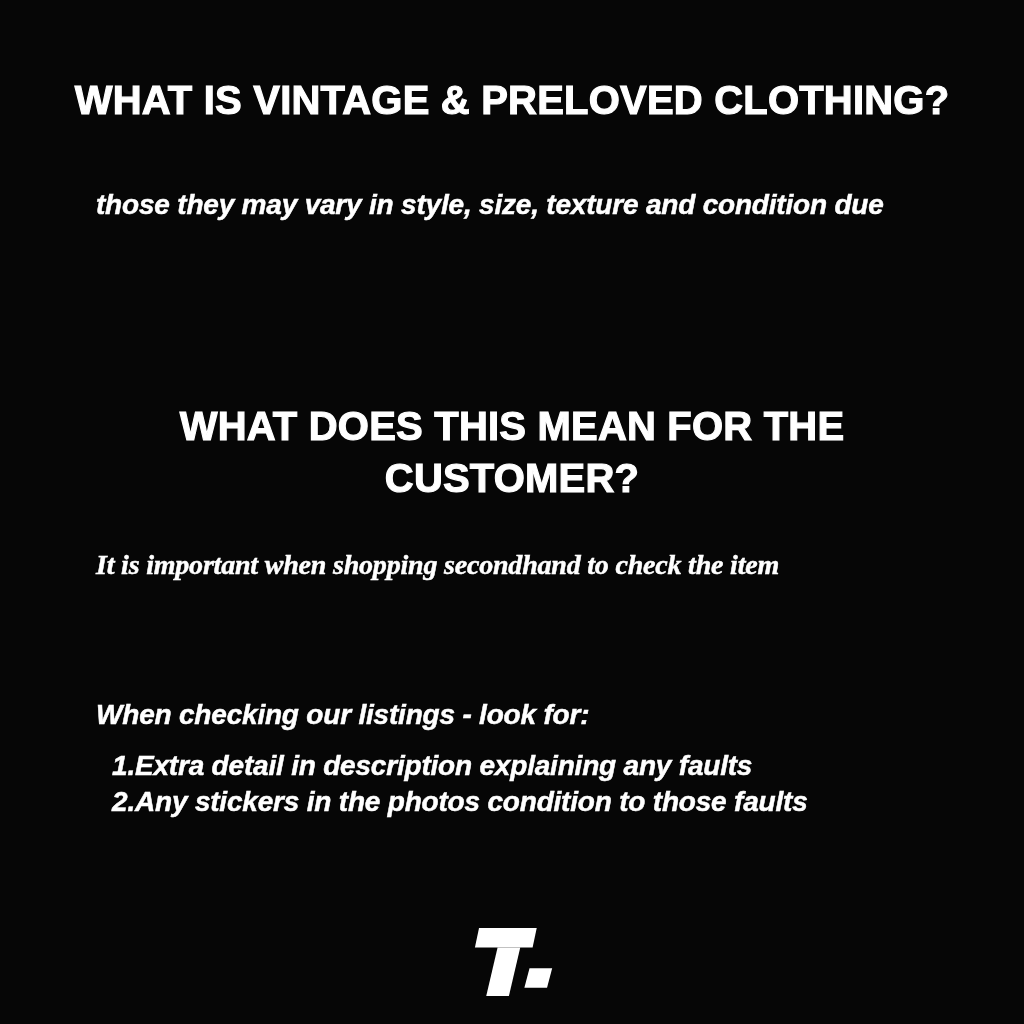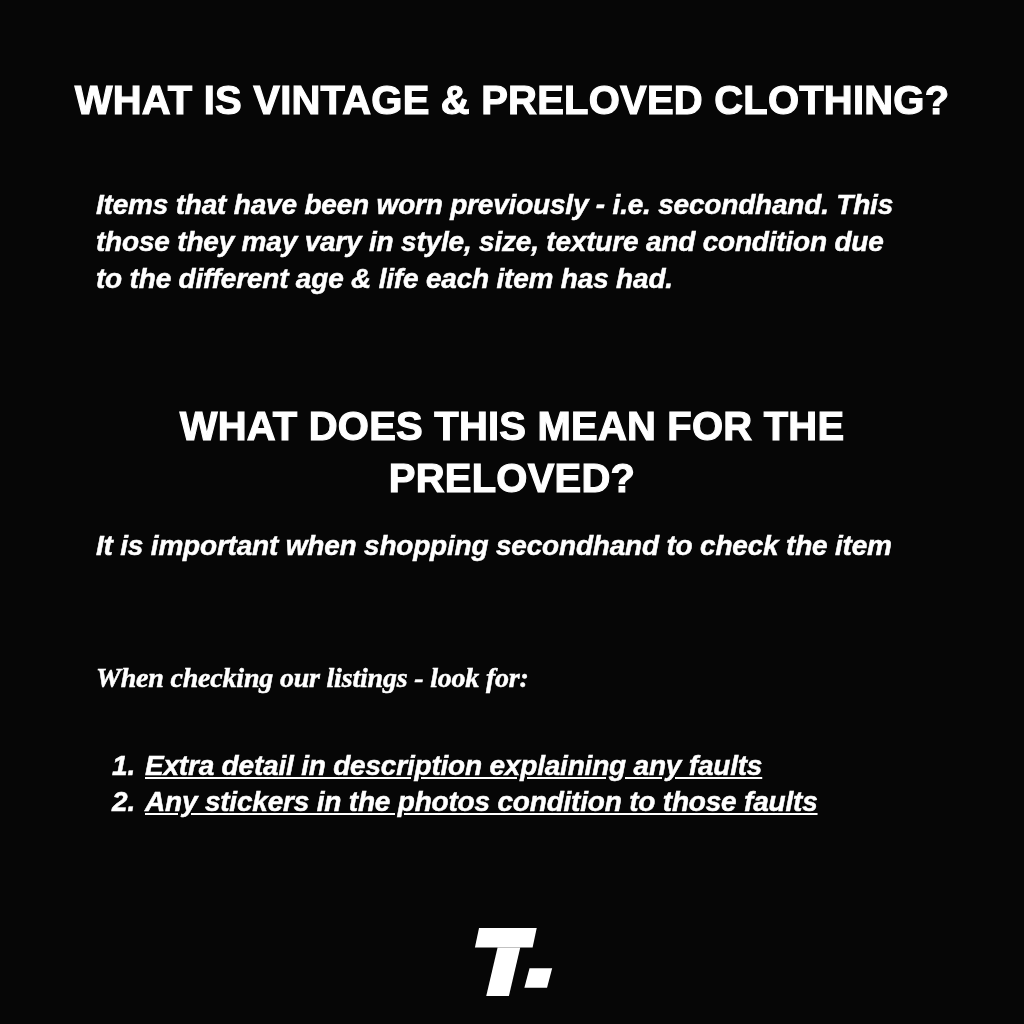--- a/index.html
+++ b/index.html
@@ -50,70 +50,66 @@
     left: 96px;
     width: 860px;
     font-size: 28px;
     line-height: 37px;
     font-weight: 700;
     font-style: italic;
     letter-spacing: -0.2px;
     -webkit-text-stroke: 0.5px #ffffff;
   }
   .p-intro   { top: 186px; }
-  .p-customer{ top: 527px; }
-  .p-listings{ top: 659px; font-family: Liberation Serif, serif; }
+  .p-customer{ top: 546px; font-family: Liberation Serif, serif; }
+  .p-listings{ top: 696px; }
   .checklist {
     position: absolute;
     left: 103px;
     top: 748px;
     width: 860px;
     font-size: 28px;
     line-height: 36px;
     font-weight: 700;
     font-style: italic;
     letter-spacing: -0.2px;
     -webkit-text-stroke: 0.5px #ffffff;
   }
   .check-row { display: flex; }
   .check-num {
     width: 32px;
     text-align: right;
     flex: 0 0 auto;
   }
   .check-text {
-    margin-left: 10px;
-    text-decoration: underline;
   }
   .logo {
     position: absolute;
     left: 470px;
     top: 928px;
     width: 84px;
     height: 68px;
   }
   .logo svg { display: block; width: 84px; height: 68px; }
   .line { display: block; }
 </style>
 </head>
 <body style="background: rgb(6, 6, 6);">
 
 <div class="canvas" style="color: rgb(255, 255, 255);">
 
   <div class="h1">WHAT IS VINTAGE &amp; PRELOVED CLOTHING?</div>
 
   <div class="body-block p-intro">
-    <span class="line">Items that have been worn previously - i.e. secondhand. This</span>
     <span class="line">those they may vary in style, size, texture and condition due</span>
-    <span class="line">to the different age &amp; life each item has had.</span>
   </div>
 
   <div class="h2">
     <span class="line">WHAT DOES THIS MEAN FOR THE</span>
-    <span class="line">PRELOVED?</span>
+    <span class="line">CUSTOMER?</span>
   </div>
 
   <div class="body-block p-customer">
     <span class="line">It is important when shopping secondhand to check the item</span>
   </div>
 
   <div class="body-block p-listings">When checking our listings - look for:</div>
 
   <div class="checklist">
     <div class="check-row">

